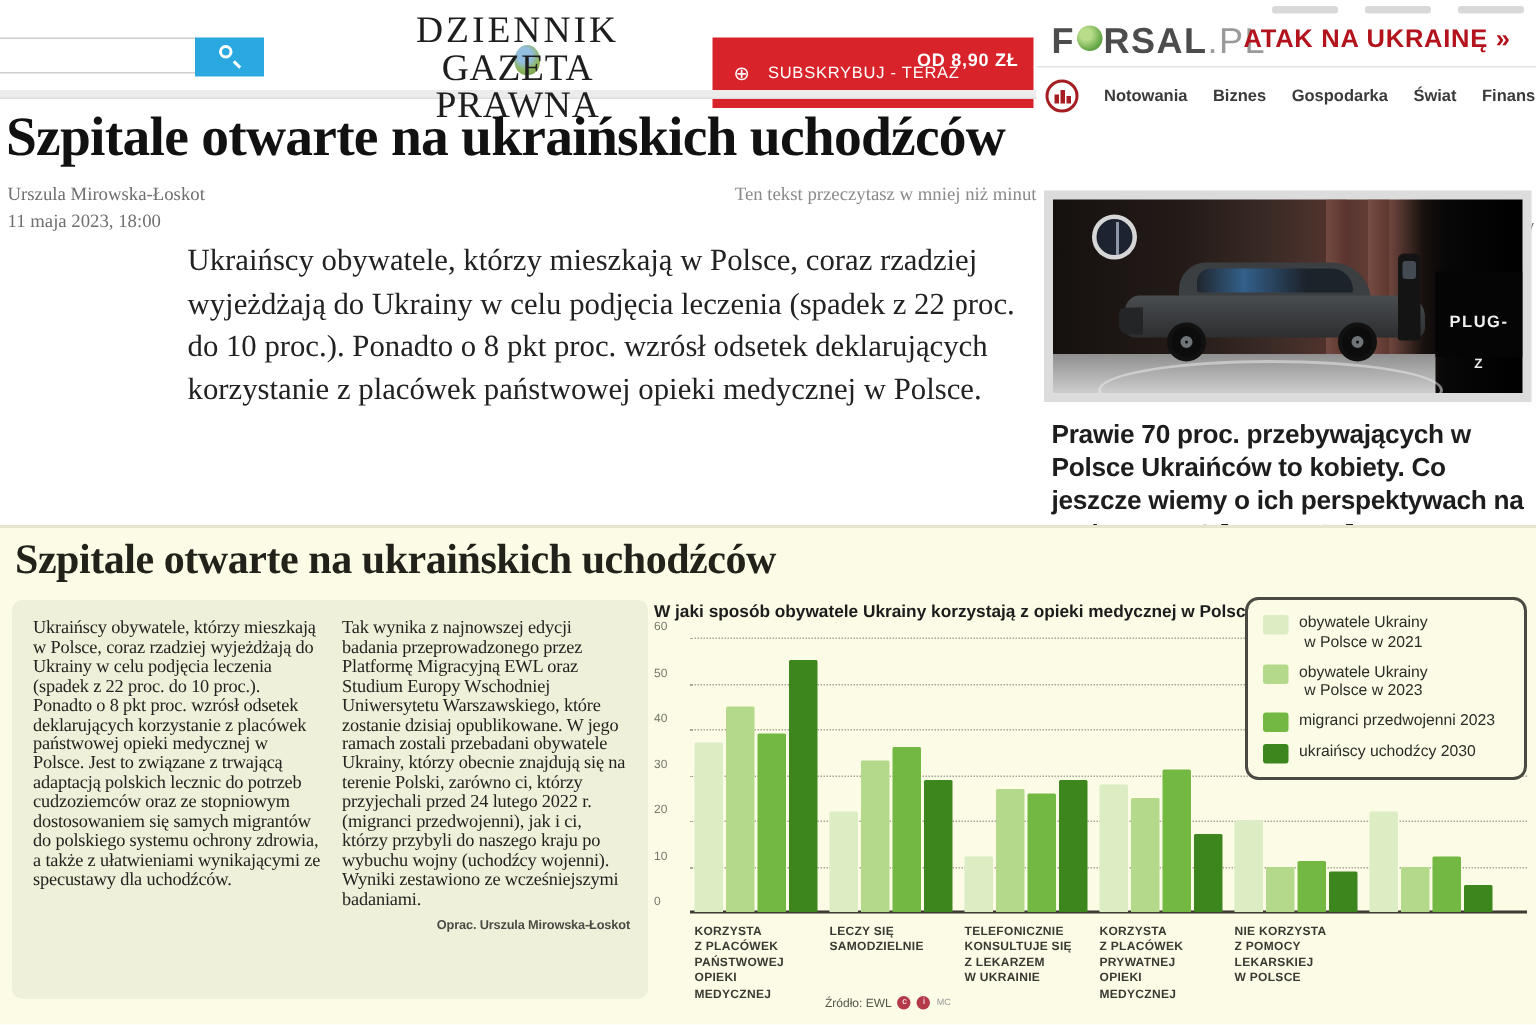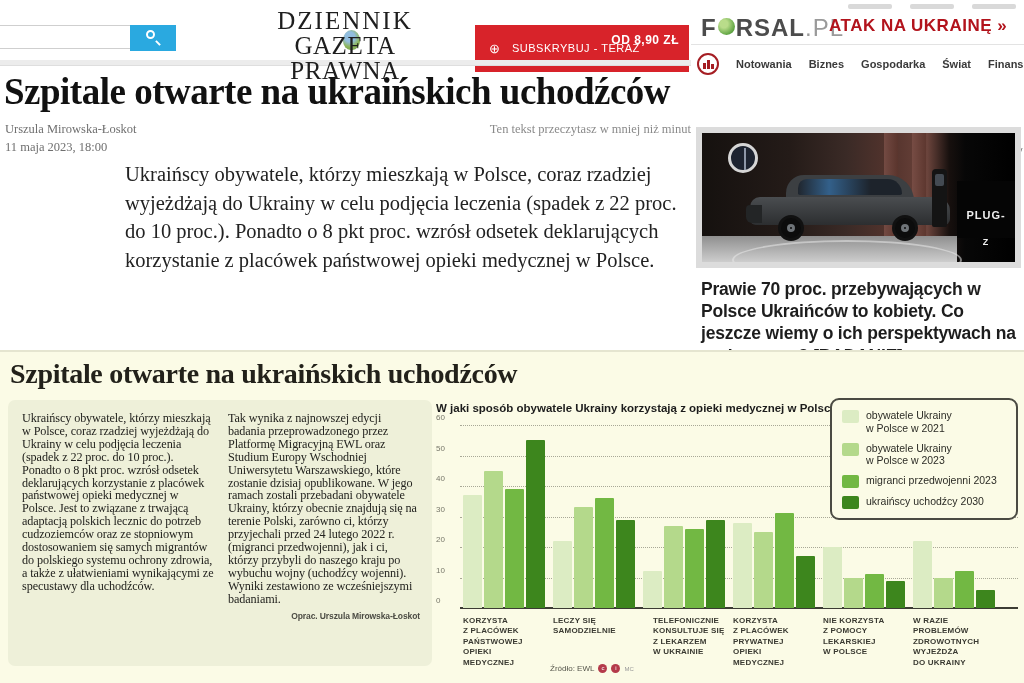--- a/index.html
+++ b/index.html
@@ -84,21 +84,21 @@
   .gridline { position:absolute; left:0; right:0; height:0; border-top:1px dotted #a8a896; }
   .gridline.zero { border-top:2px solid #3c3c34; }
   .ytick { position:absolute; left:-24px; width:20px; font-size:8px; color:#77776a; transform:translateY(-4px); }
   .bar-group { position:absolute; bottom:1px; width:82px; display:flex; align-items:flex-end; gap:2px; }
   .bar { flex:1; border-radius:1px 1px 0 0; }
   .cat-label { position:absolute; top:214px; width:92px; font-size:8px; font-weight:bold; color:#3a3a32; line-height:1.3; white-space:pre-line; letter-spacing:0.2px; }
   .chart-source { position:absolute; left:114px; top:262px; font-size:8px; color:#55554a; display:flex; align-items:center; gap:4px; }
   .cc { width:9px; height:9px; border-radius:50%; background:#b43a4a; color:#fff; font-size:6px; line-height:9px; text-align:center; display:inline-block; }
   .mc { font-size:6px; color:#999; }
   .legend { position:absolute; right:0; top:-4px; width:188px; background:#fbfbe6; border:2px solid #4a4a42; border-radius:9px; padding:9px 10px; z-index:5; }
-  .legend-item { display:flex; align-items:flex-start; gap:7px; margin-bottom:7px; }
+  .legend-item { display:flex; align-items:flex-start; gap:7px; margin-bottom:7px;text-align:center; }
   .legend-item:last-child { margin-bottom:0; }
   .legend-swatch { width:17px; height:13px; border-radius:2px; flex:none; margin-top:1px; }
   .legend-label { font-size:10.5px; color:#2c2c26; line-height:1.22; white-space:pre-line; }
 </style>
 </head>
 <body>
 
 <div class="canvas">
 
   <section class="dgp">
@@ -291,34 +291,29 @@
             <span class="legend-label">ukraińscy uchodźcy 2030</span>
           </div>
         </div>
     <div class="cat-label" style="left: 27px;">KORZYSTA
 Z PLACÓWEK
 PAŃSTWOWEJ
 OPIEKI
 MEDYCZNEJ</div>
         <div class="cat-label" style="left: 117px;">LECZY SIĘ
 SAMODZIELNIE</div>
-        <div class="cat-label" style="left: 217px;">TELEFONICZNIE
+        <div class="cat-label" style="left: 207px;">TELEFONICZNIE
 KONSULTUJE SIĘ
 Z LEKARZEM
 W UKRAINIE</div>
         <div class="cat-label" style="left: 297px;">KORZYSTA
 Z PLACÓWEK
 PRYWATNEJ
 OPIEKI
 MEDYCZNEJ</div>
         <div class="cat-label" style="left: 387px;">NIE KORZYSTA
 Z POMOCY
 LEKARSKIEJ
 W POLSCE</div>
-        <div class="cat-label" style="left: 477px;">W RAZIE
-PROBLEMÓW
-ZDROWOTNYCH
-WYJEŻDŻA
-DO UKRAINY</div>
       </div>
   </section>
 
 </div>
 
 </body></html>

